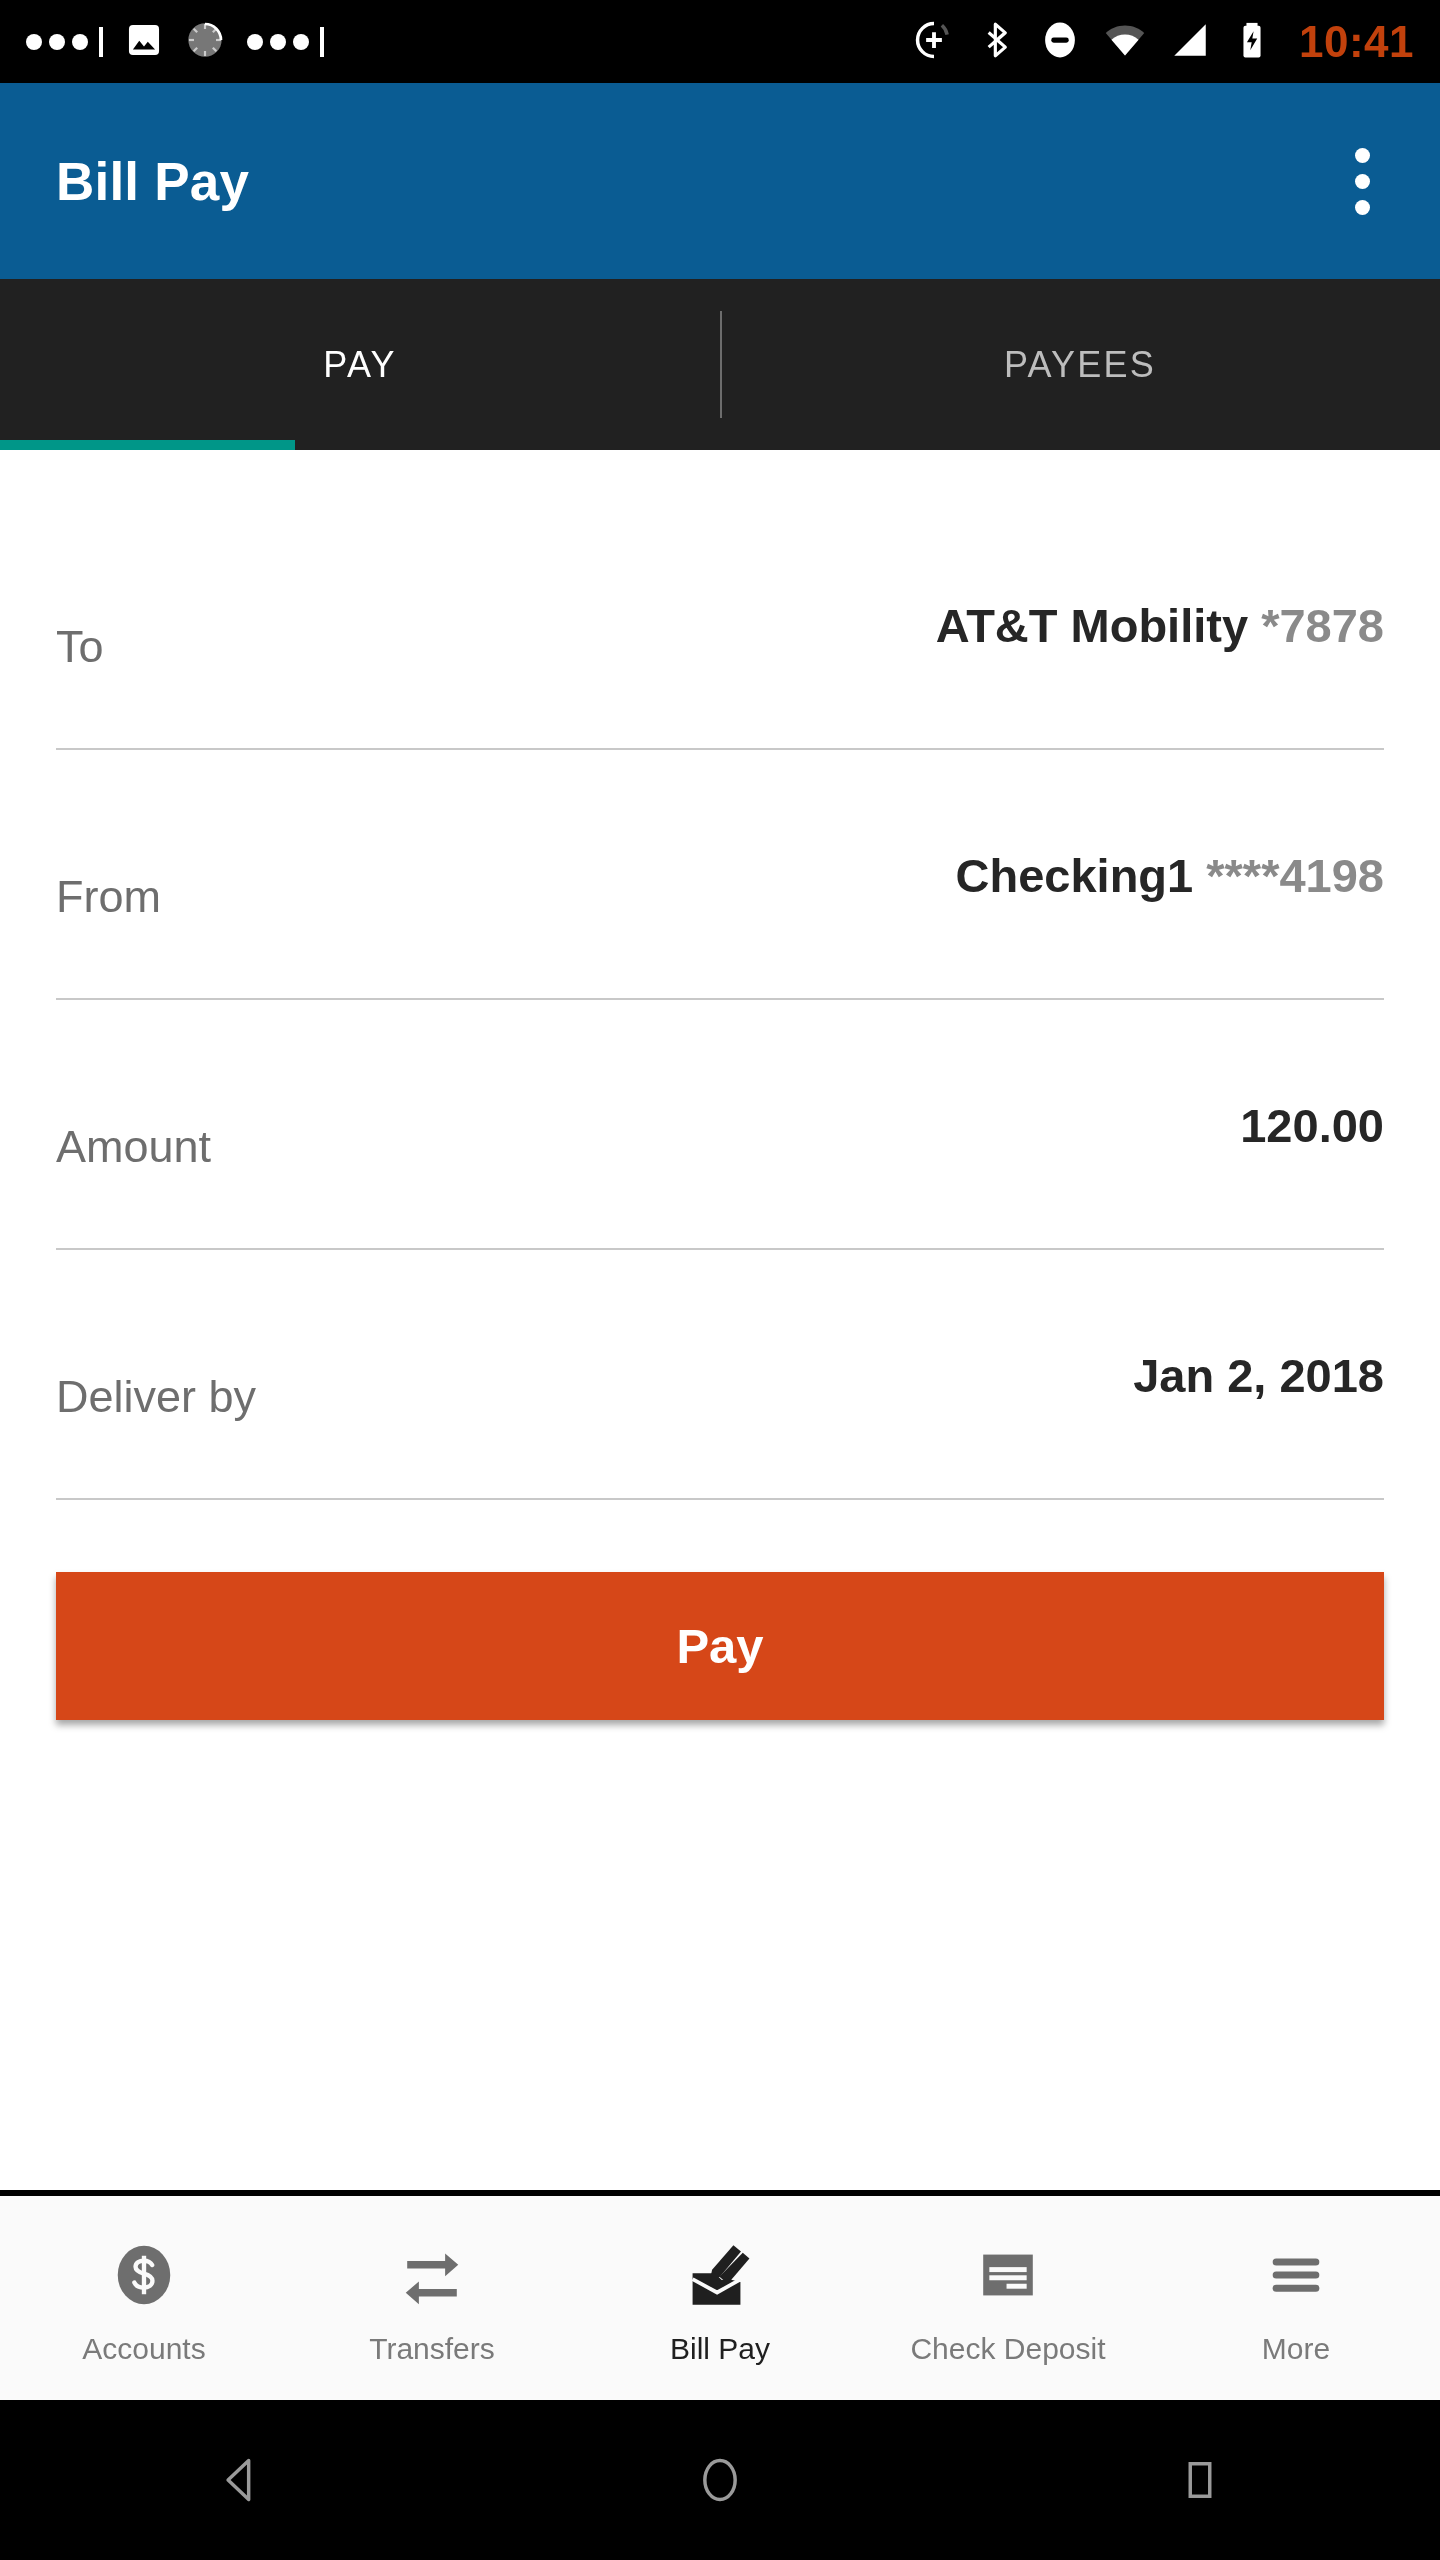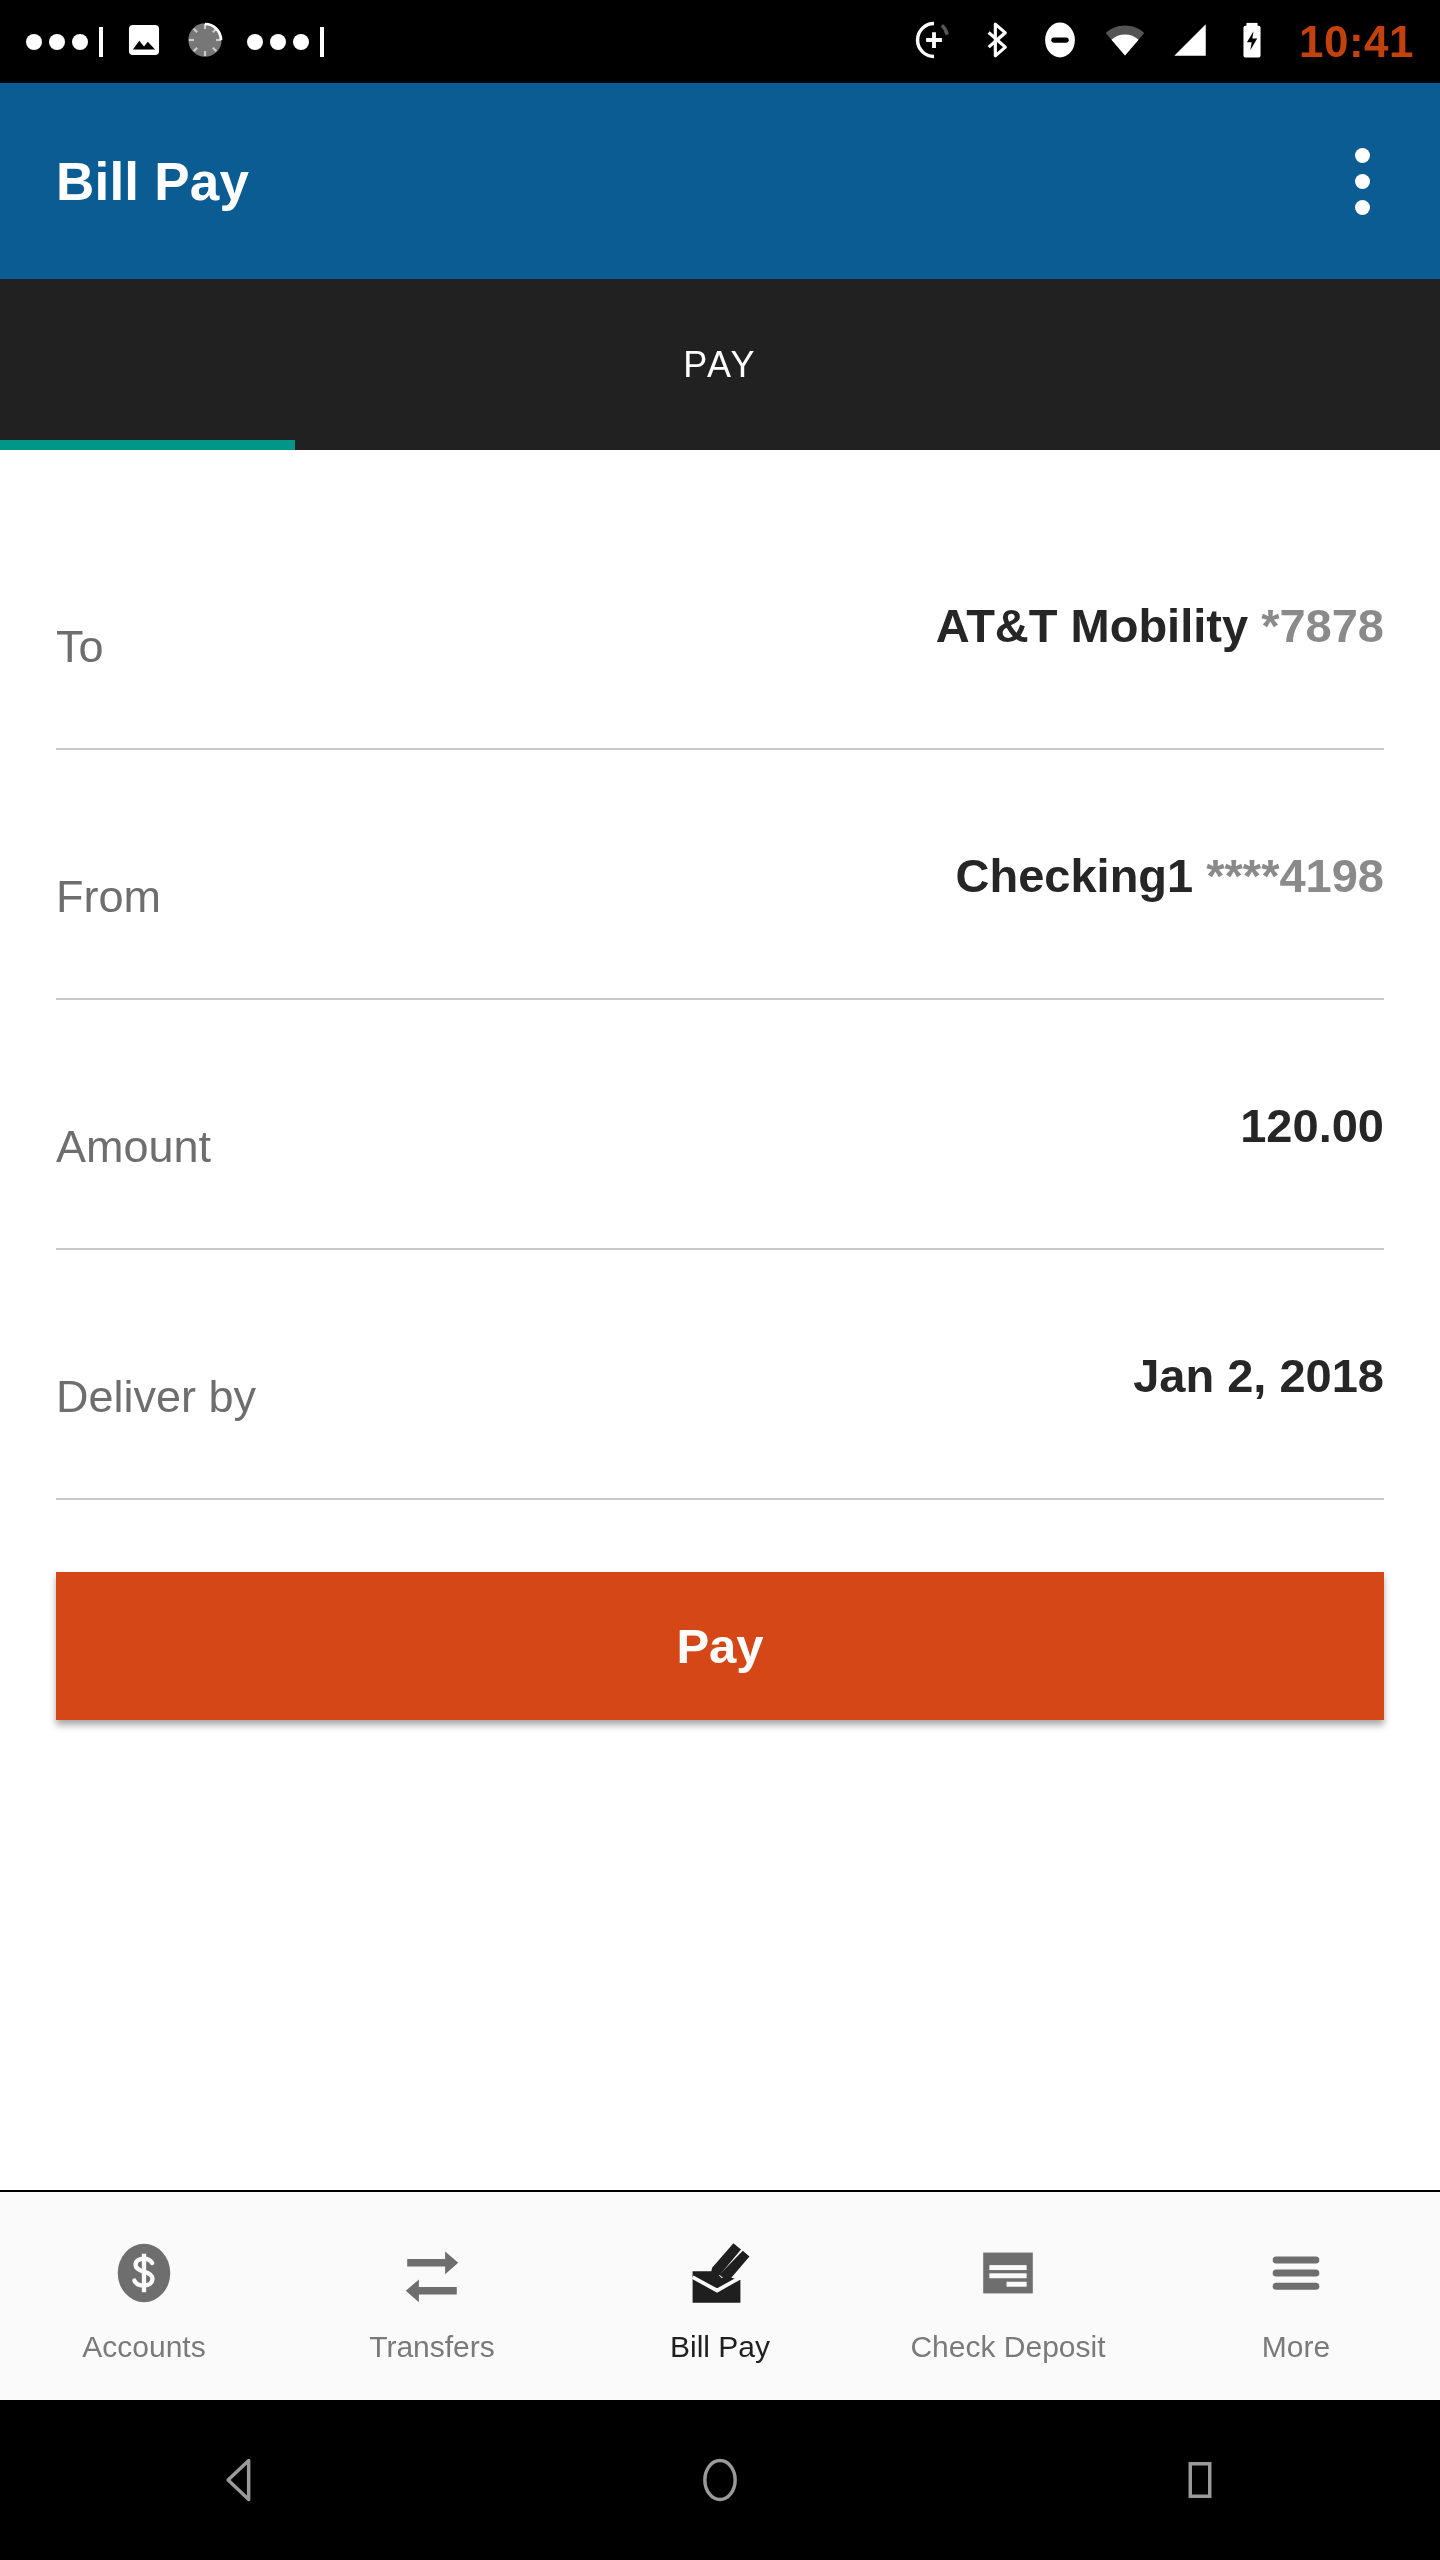--- a/index.html
+++ b/index.html
@@ -79,21 +79,21 @@
     position:absolute; top:1122px; left:56px; width:1328px; height:148px;
     background:#d64718; color:#fff; font-size:49px; font-weight:700;
     display:flex; align-items:center; justify-content:center;
     border:none; cursor:pointer; font-family:"Liberation Sans", sans-serif;
     box-shadow:0 5px 7px rgba(0,0,0,.35);
   }
 
   
   .bottomnav{
     position:absolute; top:2190px; left:0; width:1440px; height:210px;
-    background:#fafafa; border-top:2px solid #000000;
+    background:#fafafa; border-top:6px solid #000000;
     display:flex; align-items:center;
   }
   .navitem{
     flex:1; display:flex; flex-direction:column; align-items:center;
     justify-content:center; gap:20px; cursor:pointer; height:100%;
     padding-top:8px;
   }
   .navlabel{ font-size:30px; color:#7a7a7a; }
   .navitem.active .navlabel{ color:#1f1f1f; }
   .navicon{ height:74px; display:flex; align-items:center; justify-content:center; }
@@ -196,20 +196,23 @@
       <i></i>
         <i></i>
         <i></i>
     </div>
   </div>
 
   <div class="tabbar">
     <div class="tab active">
       <span>PAY</span>
     </div>
+    <div class="tab">
+      <span>PAYEES</span>
+    </div>
     <div class="tab-indicator"></div>
   </div>
   <div class="tabshadow"></div>
 
   <div class="content">
     <div class="rows">
 
       <div class="row">
         <span class="row-label">To</span>
         <span class="row-value"><span>AT&amp;T Mobility </span><span class="muted">*7878</span></span>

